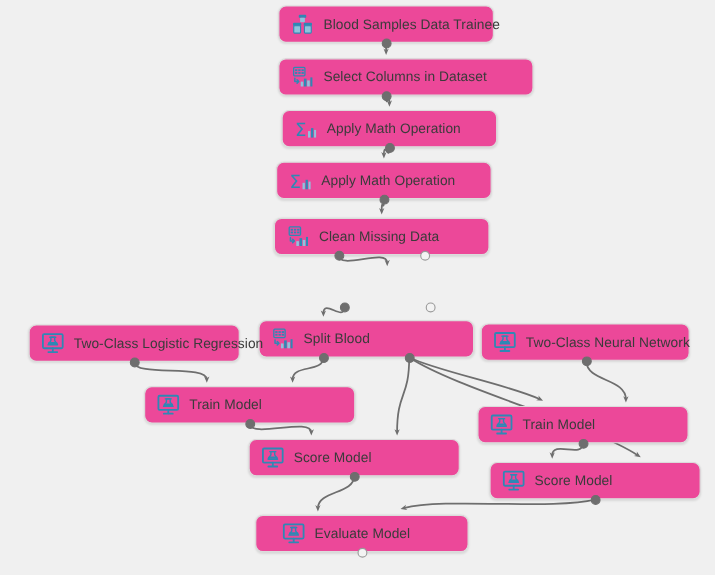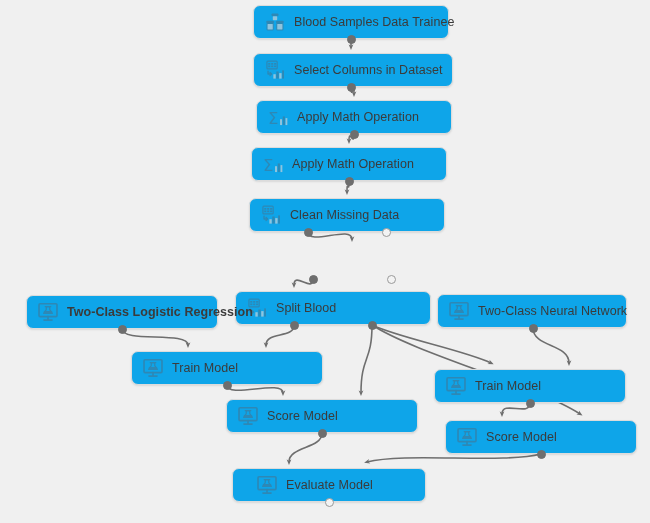--- a/index.html
+++ b/index.html
@@ -23,21 +23,21 @@
   #edges {
     position: absolute;
     left: 0; top: 0;
     width: 650px;
     height: 523px;
     pointer-events: none;
   }
   .node {
     position: absolute;
     box-sizing: border-box;
-    background: #0ea5e9;
+    background: #ec4899;
     border: 1px solid #dcdcdc;
     border-radius: 7px;
     box-shadow: 0 1px 2px rgba(0,0,0,0.10);
     display: flex;
     align-items: center;
     padding-left: 10px;
     height: 34px;
   }
   .node .icon {
     width: 22px;
@@ -104,21 +104,21 @@
         <rect x="2.6" y="10.6" width="8.2" height="3" rx="0.9" fill="#2e88b5"></rect>
         <rect x="3.3" y="13.6" width="6.8" height="7.2" rx="0.9" fill="#8fc4dd"></rect>
         <rect x="3.3" y="13.6" width="6.8" height="7.2" rx="0.9" fill="none" stroke="#2e88b5" stroke-width="1.1"></rect>
         <rect x="13.2" y="10.6" width="8.2" height="3" rx="0.9" fill="#2e88b5"></rect>
         <rect x="13.9" y="13.6" width="6.8" height="7.2" rx="0.9" fill="#8fc4dd"></rect>
         <rect x="13.9" y="13.6" width="6.8" height="7.2" rx="0.9" fill="none" stroke="#2e88b5" stroke-width="1.1"></rect>
       </svg>
       <span class="label">Blood Samples Data Trainee</span>
     </div>
     <div class="port filled" style="left: 346.5px; top: 34.5px;"></div>
-    <div class="node" style="left: 253px; top: 53px; width: 200px; height: 34px;">
+    <div class="node" style="left: 253px; top: 53px; width: 232px; height: 34px;">
       <svg viewBox="0 0 24 24" class="icon">
         <rect x="3.2" y="2.4" width="11.2" height="8.4" rx="1" fill="none" stroke="#2e88b5" stroke-width="1.3"></rect>
         <rect x="4.6" y="4.4" width="2.3" height="1.8" fill="#2e88b5"></rect>
         <rect x="7.8" y="4.4" width="2.3" height="1.8" fill="#2e88b5"></rect>
         <rect x="11" y="4.4" width="2.3" height="1.8" fill="#2e88b5"></rect>
         <rect x="4.6" y="7.1000000000000005" width="2.3" height="1.8" fill="#2e88b5"></rect>
         <rect x="7.8" y="7.1000000000000005" width="2.3" height="1.8" fill="#2e88b5"></rect>
         <rect x="11" y="7.1000000000000005" width="2.3" height="1.8" fill="#2e88b5"></rect>
         <path d="M4.4 13.2 L4.4 16.4 L7.6 16.4" fill="none" stroke="#2e88b5" stroke-width="1.5" stroke-linecap="round" stroke-linejoin="round"></path>
         <path d="M6.6 14.7 L8.3 16.4 L6.6 18.1" fill="none" stroke="#2e88b5" stroke-width="1.5" stroke-linecap="round" stroke-linejoin="round"></path>
@@ -185,21 +185,21 @@
         <path d="M6.6 14.7 L8.3 16.4 L6.6 18.1" fill="none" stroke="#2e88b5" stroke-width="1.5" stroke-linecap="round" stroke-linejoin="round"></path>
         <rect x="10.2" y="16.6" width="2.6" height="4.8" fill="#8fc4dd"></rect>
         <rect x="13.4" y="13.6" width="2.6" height="7.8" fill="#2e88b5"></rect>
         <rect x="16.6" y="15.4" width="2.6" height="6" fill="#8fc4dd"></rect>
         <rect x="19.8" y="12.4" width="2" height="9" fill="#2e88b5"></rect>
       </svg>
       <span class="label">Split Blood</span>
     </div>
     <div class="port filled" style="left: 289.5px; top: 320.5px;"></div>
     <div class="port filled" style="left: 367.5px; top: 320.5px;"></div>
-    <div class="node" style="left: 26px; top: 295px; width: 192px; height: 34px; font-weight: bold;">
+    <div class="node" style="left: 26px; top: 295px; width: 192px; height: 34px;">
       <svg viewBox="0 0 24 24" class="icon">
         <rect x="2.2" y="3" width="19.6" height="14" rx="1.2" fill="none" stroke="#2e88b5" stroke-width="1.8"></rect>
         <path d="M10.1 6.1 L10.1 9.4 L7.3 13.6 L16.7 13.6 L13.9 9.4 L13.9 6.1 Z" fill="none" stroke="#2e88b5" stroke-width="1.4" stroke-linejoin="round"></path>
         <path d="M9.0 6.1 L15.0 6.1" stroke="#2e88b5" stroke-width="1.4" stroke-linecap="round"></path>
         <path d="M8.5 12.0 L15.5 12.0" stroke="#2e88b5" stroke-width="2.4" stroke-linecap="round"></path>
         <path d="M12.0 17.0 L12.0 20.4" stroke="#2e88b5" stroke-width="1.8" stroke-linecap="round"></path>
         <path d="M7.6 20.8 L16.4 20.8" stroke="#2e88b5" stroke-width="1.8" stroke-linecap="round"></path>
       </svg>
       <span class="label">Two-Class Logistic Regression</span>
     </div>

